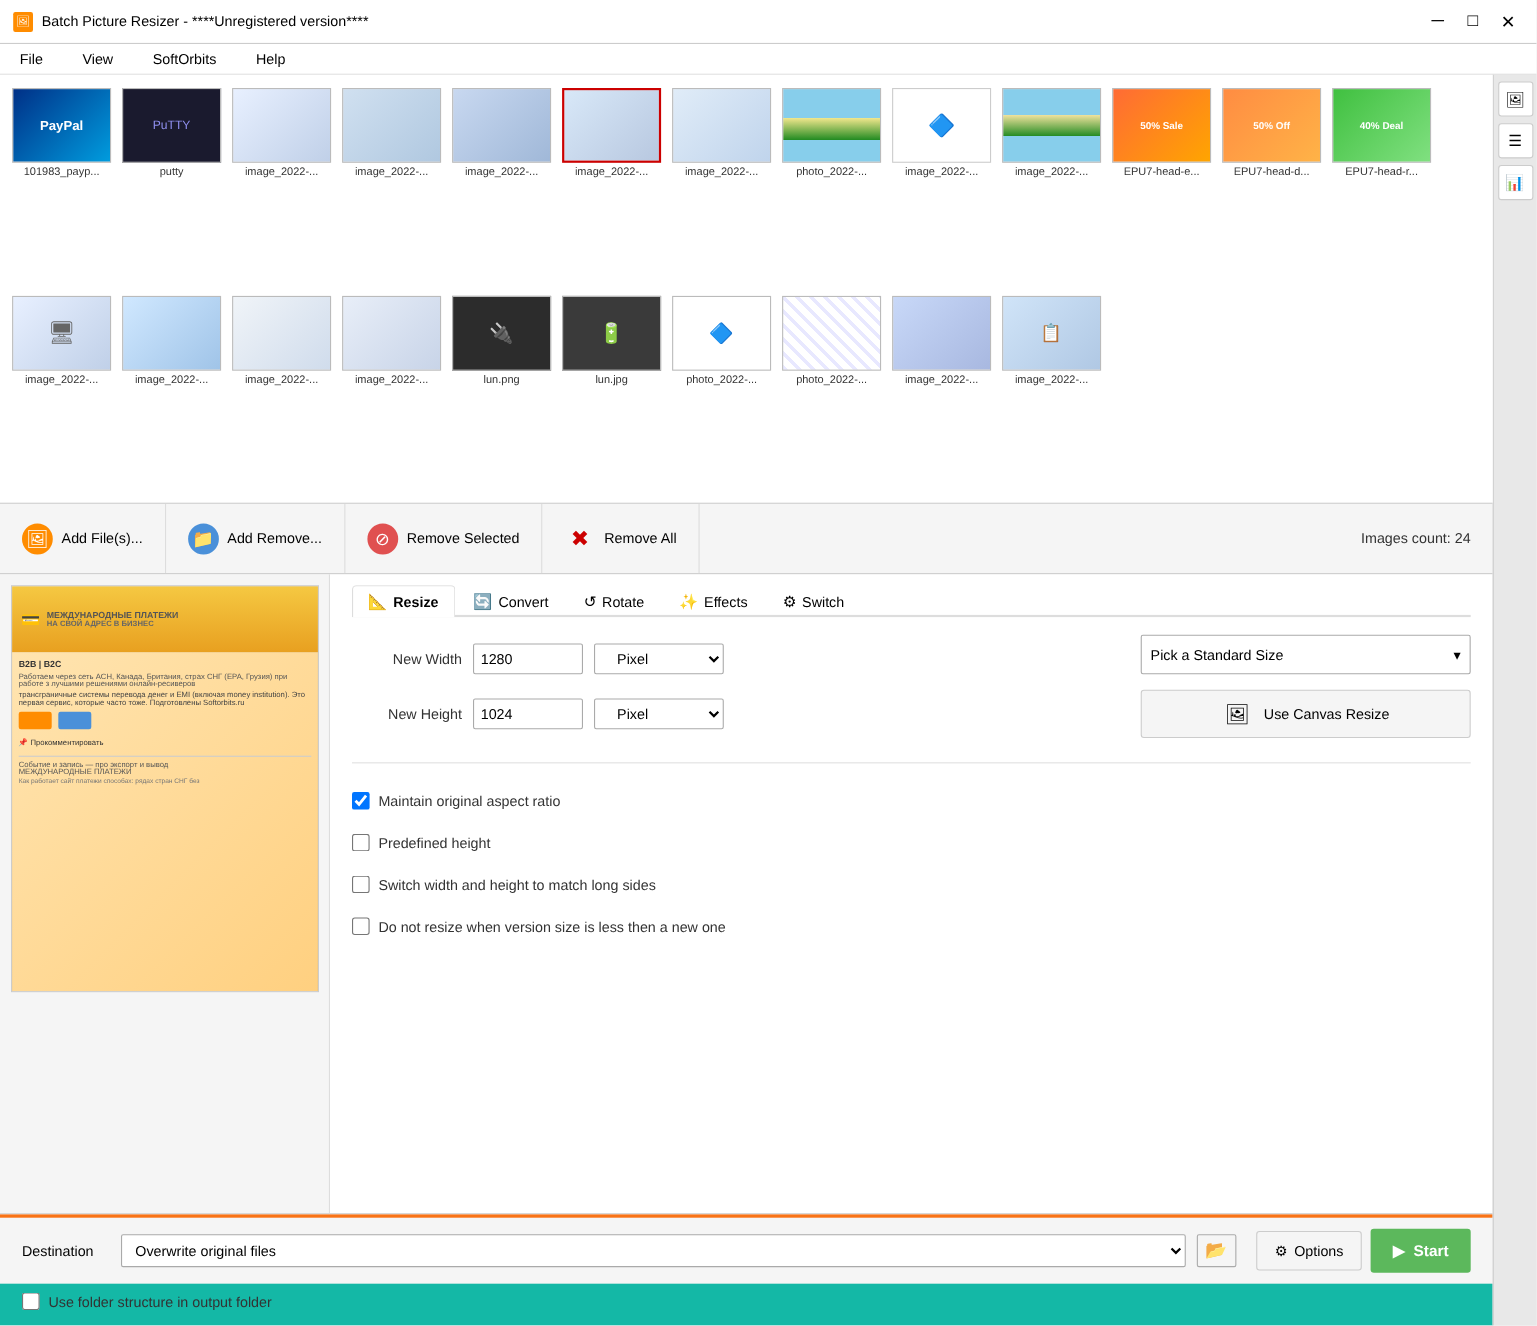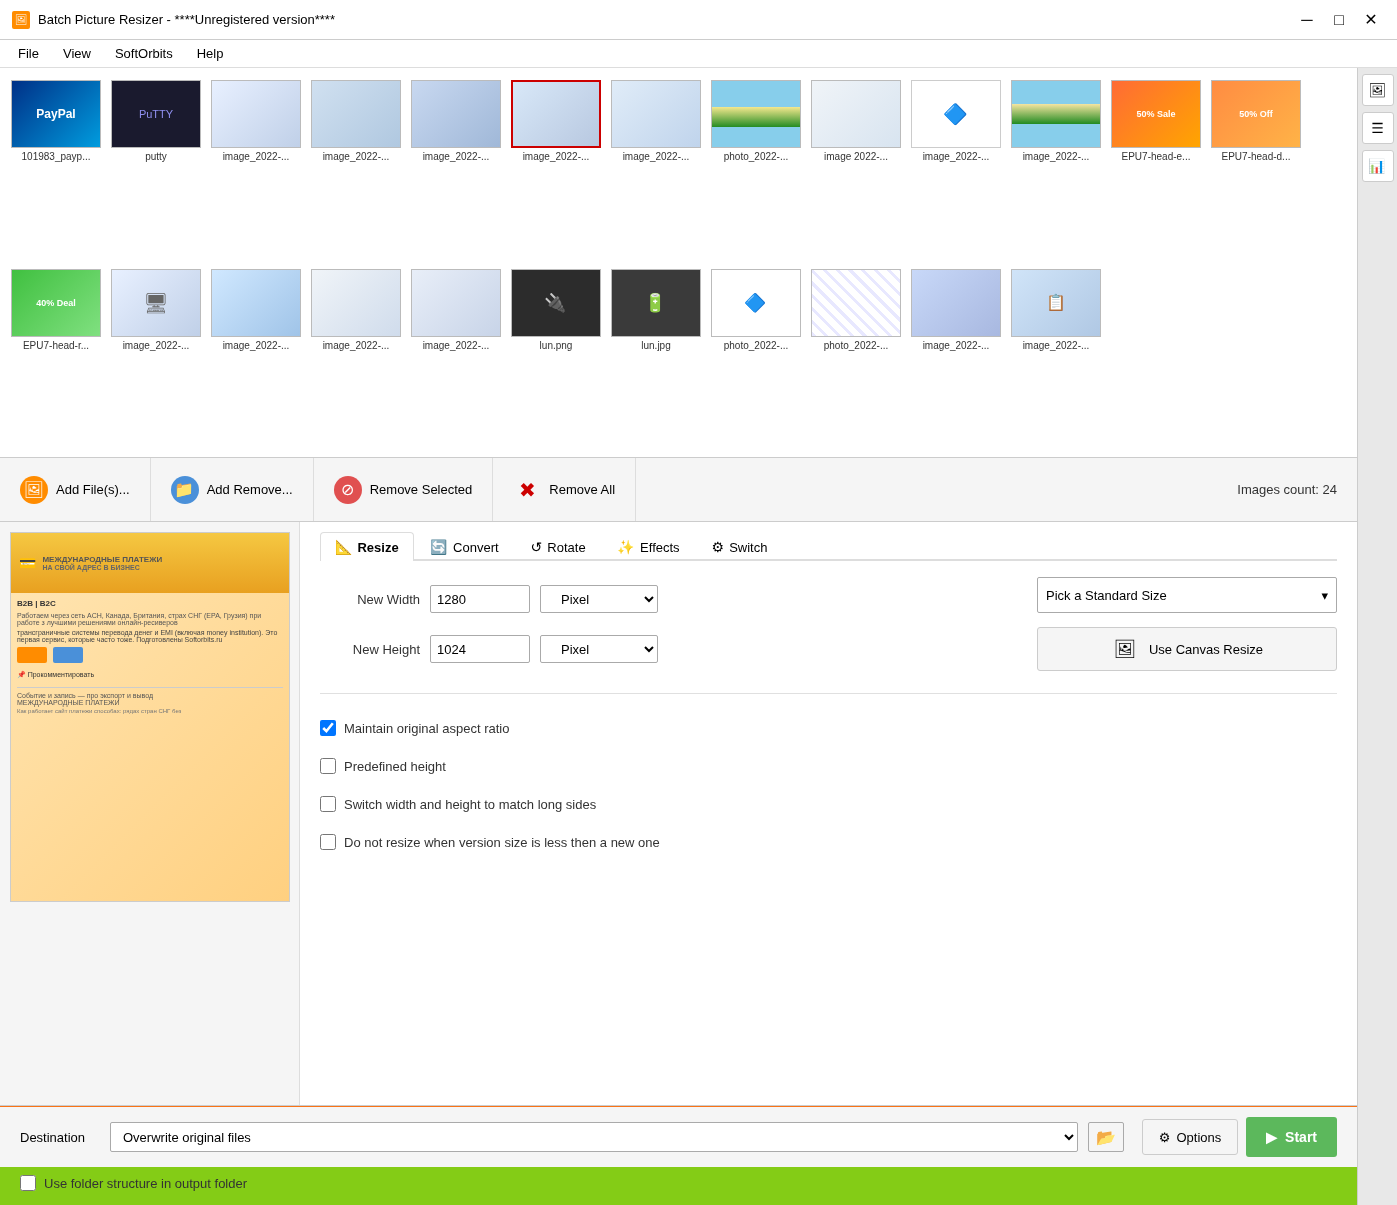--- a/index.html
+++ b/index.html
@@ -8,21 +8,21 @@
     .title-bar {
       display: flex; align-items: center; justify-content: space-between;
       background: #fff; border-bottom: 1px solid #ccc; padding: 8px 12px; height: 40px;
     }
     .title-bar-left { display: flex; align-items: center; gap: 8px; }
     .title-bar-icon { width: 18px; height: 18px; background: #ff8c00; border-radius: 2px; display: flex; align-items: center; justify-content: center; font-size: 10px; color: white; }
     .title-text { font-size: 13px; font-weight: normal; }
     .title-bar-controls { display: flex; gap: 4px; }
     .title-btn { width: 28px; height: 28px; border: none; background: transparent; cursor: pointer; font-size: 16px; display: flex; align-items: center; justify-content: center; border-radius: 3px; }
 
-    .menu-bar { display: flex; gap: 4px; background: #fff; border-bottom: 1px solid #ddd; padding: 2px 8px; }
+    .menu-bar { display: flex; gap: 16px; background: #fff; border-bottom: 1px solid #ddd; padding: 2px 8px; }
     .menu-item { padding: 4px 10px; cursor: pointer; border-radius: 3px; font-size: 13px; }
 
     .main-container { display: flex; width: 100%; height: calc(1205px - 40px - 28px); }
 
     .content-area { flex: 1; display: flex; flex-direction: column; }
 
     .image-gallery {
       flex: 0 0 390px; border-bottom: 1px solid #ccc; background: #fff;
       display: flex; flex-wrap: wrap; overflow-y: auto; padding: 8px; gap: 4px;
       position: relative;
@@ -84,21 +84,21 @@
     .canvas-btn {
       display: flex; align-items: center; gap: 10px; padding: 8px 16px;
       border: 1px solid #ccc; background: #f5f5f5; cursor: pointer; border-radius: 3px;
       font-size: 13px; margin-left: auto; width: 300px; justify-content: center; height: 44px;
     }
     .canvas-icon { width: 28px; height: 28px; display: flex; align-items: center; justify-content: center; font-size: 18px; }
 
     .right-sidebar { width: 40px; background: #e8e8e8; border-left: 1px solid #ccc; display: flex; flex-direction: column; align-items: center; padding: 6px 0; gap: 6px; }
     .sidebar-btn { width: 32px; height: 32px; background: #fff; border: 1px solid #ccc; border-radius: 3px; display: flex; align-items: center; justify-content: center; cursor: pointer; font-size: 14px; }
 
-    .bottom-bar { padding: 10px 20px; background: #f5f5f5; border-top: 1px solid #f97316; display: flex; align-items: center; gap: 10px; }
+    .bottom-bar { padding: 10px 20px; background: #f5f5f5; border-top: 3px solid #f97316; display: flex; align-items: center; gap: 10px; }
     .dest-label { font-size: 13px; min-width: 80px; }
     .dest-select { flex: 1; height: 30px; border: 1px solid #aaa; background: #fff; font-size: 13px; padding: 0 8px; border-radius: 2px; cursor: pointer; }
     .dest-btn { width: 36px; height: 30px; border: 1px solid #aaa; background: #f5f5f5; display: flex; align-items: center; justify-content: center; cursor: pointer; border-radius: 2px; font-size: 16px; }
     .options-btn { display: flex; align-items: center; gap: 6px; padding: 6px 16px; border: 1px solid #ccc; background: #f5f5f5; cursor: pointer; border-radius: 3px; font-size: 13px; height: 36px; }
     .start-btn { display: flex; align-items: center; gap: 8px; padding: 6px 20px; border: none; background: #5cb85c; color: white; cursor: pointer; border-radius: 3px; font-size: 14px; font-weight: bold; height: 40px; }
     .folder-structure-cb { width: 16px; height: 16px; }
 
     
     .image-gallery::-webkit-scrollbar { width: 12px; }
     .image-gallery::-webkit-scrollbar-track { background: #f0f0f0; }
@@ -167,24 +167,20 @@
         <div class="thumb-img" style="background:linear-gradient(135deg,#d8e8f8,#b8c8e0);border:2px solid #cc0000;"></div>
         <span class="thumb-label">image_2022-...</span>
       </div>
       <div class="thumb-item">
         <div class="thumb-img" style="background:linear-gradient(135deg,#e0ecf8,#c0d4ec);"></div>
         <span class="thumb-label">image_2022-...</span>
       </div>
       <div class="thumb-item">
         <div class="thumb-img" style="background:linear-gradient(to bottom, #87ceeb 40%, #f0e68c 40%, #228b22 70%, #87ceeb 70%);"></div>
         <span class="thumb-label">photo_2022-...</span>
-      </div>
-      <div class="thumb-item">
-        <div class="thumb-img" style="background:linear-gradient(135deg,#f0f4f8,#d8e4f0);"></div>
-        <span class="thumb-label">image 2022-...</span>
       </div>
       <div class="thumb-item">
         <div class="thumb-img" style="background:#fff;border:1px solid #ccc;display:flex;align-items:center;justify-content:center;">
             <span style="color:#4a90d9;font-size:20px;">🔷</span>
           </div>
         <span class="thumb-label">image_2022-...</span>
       </div>
 
       <div class="thumb-item">
         <div class="thumb-img" style="background:linear-gradient(to bottom, #87ceeb 35%, #f4e4a0 35%, #228b22 65%, #87ceeb 65%);"></div>
@@ -401,21 +397,21 @@
           <button class="options-btn">
             <span>⚙</span>
             <span>Options</span>
           </button>
           <button class="start-btn">
             <span>▶</span>
             <span>Start</span>
           </button>
         </div>
       </div>
-      <div style="padding:4px 20px 10px 20px;background:#84cc16;">
+      <div style="padding:4px 20px 10px 20px;background:#14b8a6;">
         <div class="checkbox-row">
           <input type="checkbox" id="cb-folder" class="folder-structure-cb" style="">
           <label class="checkbox-label" for="cb-folder">Use folder structure in output folder</label>
         </div>
       </div>
     </div>
 
   </div>
 
   <div class="right-sidebar">

